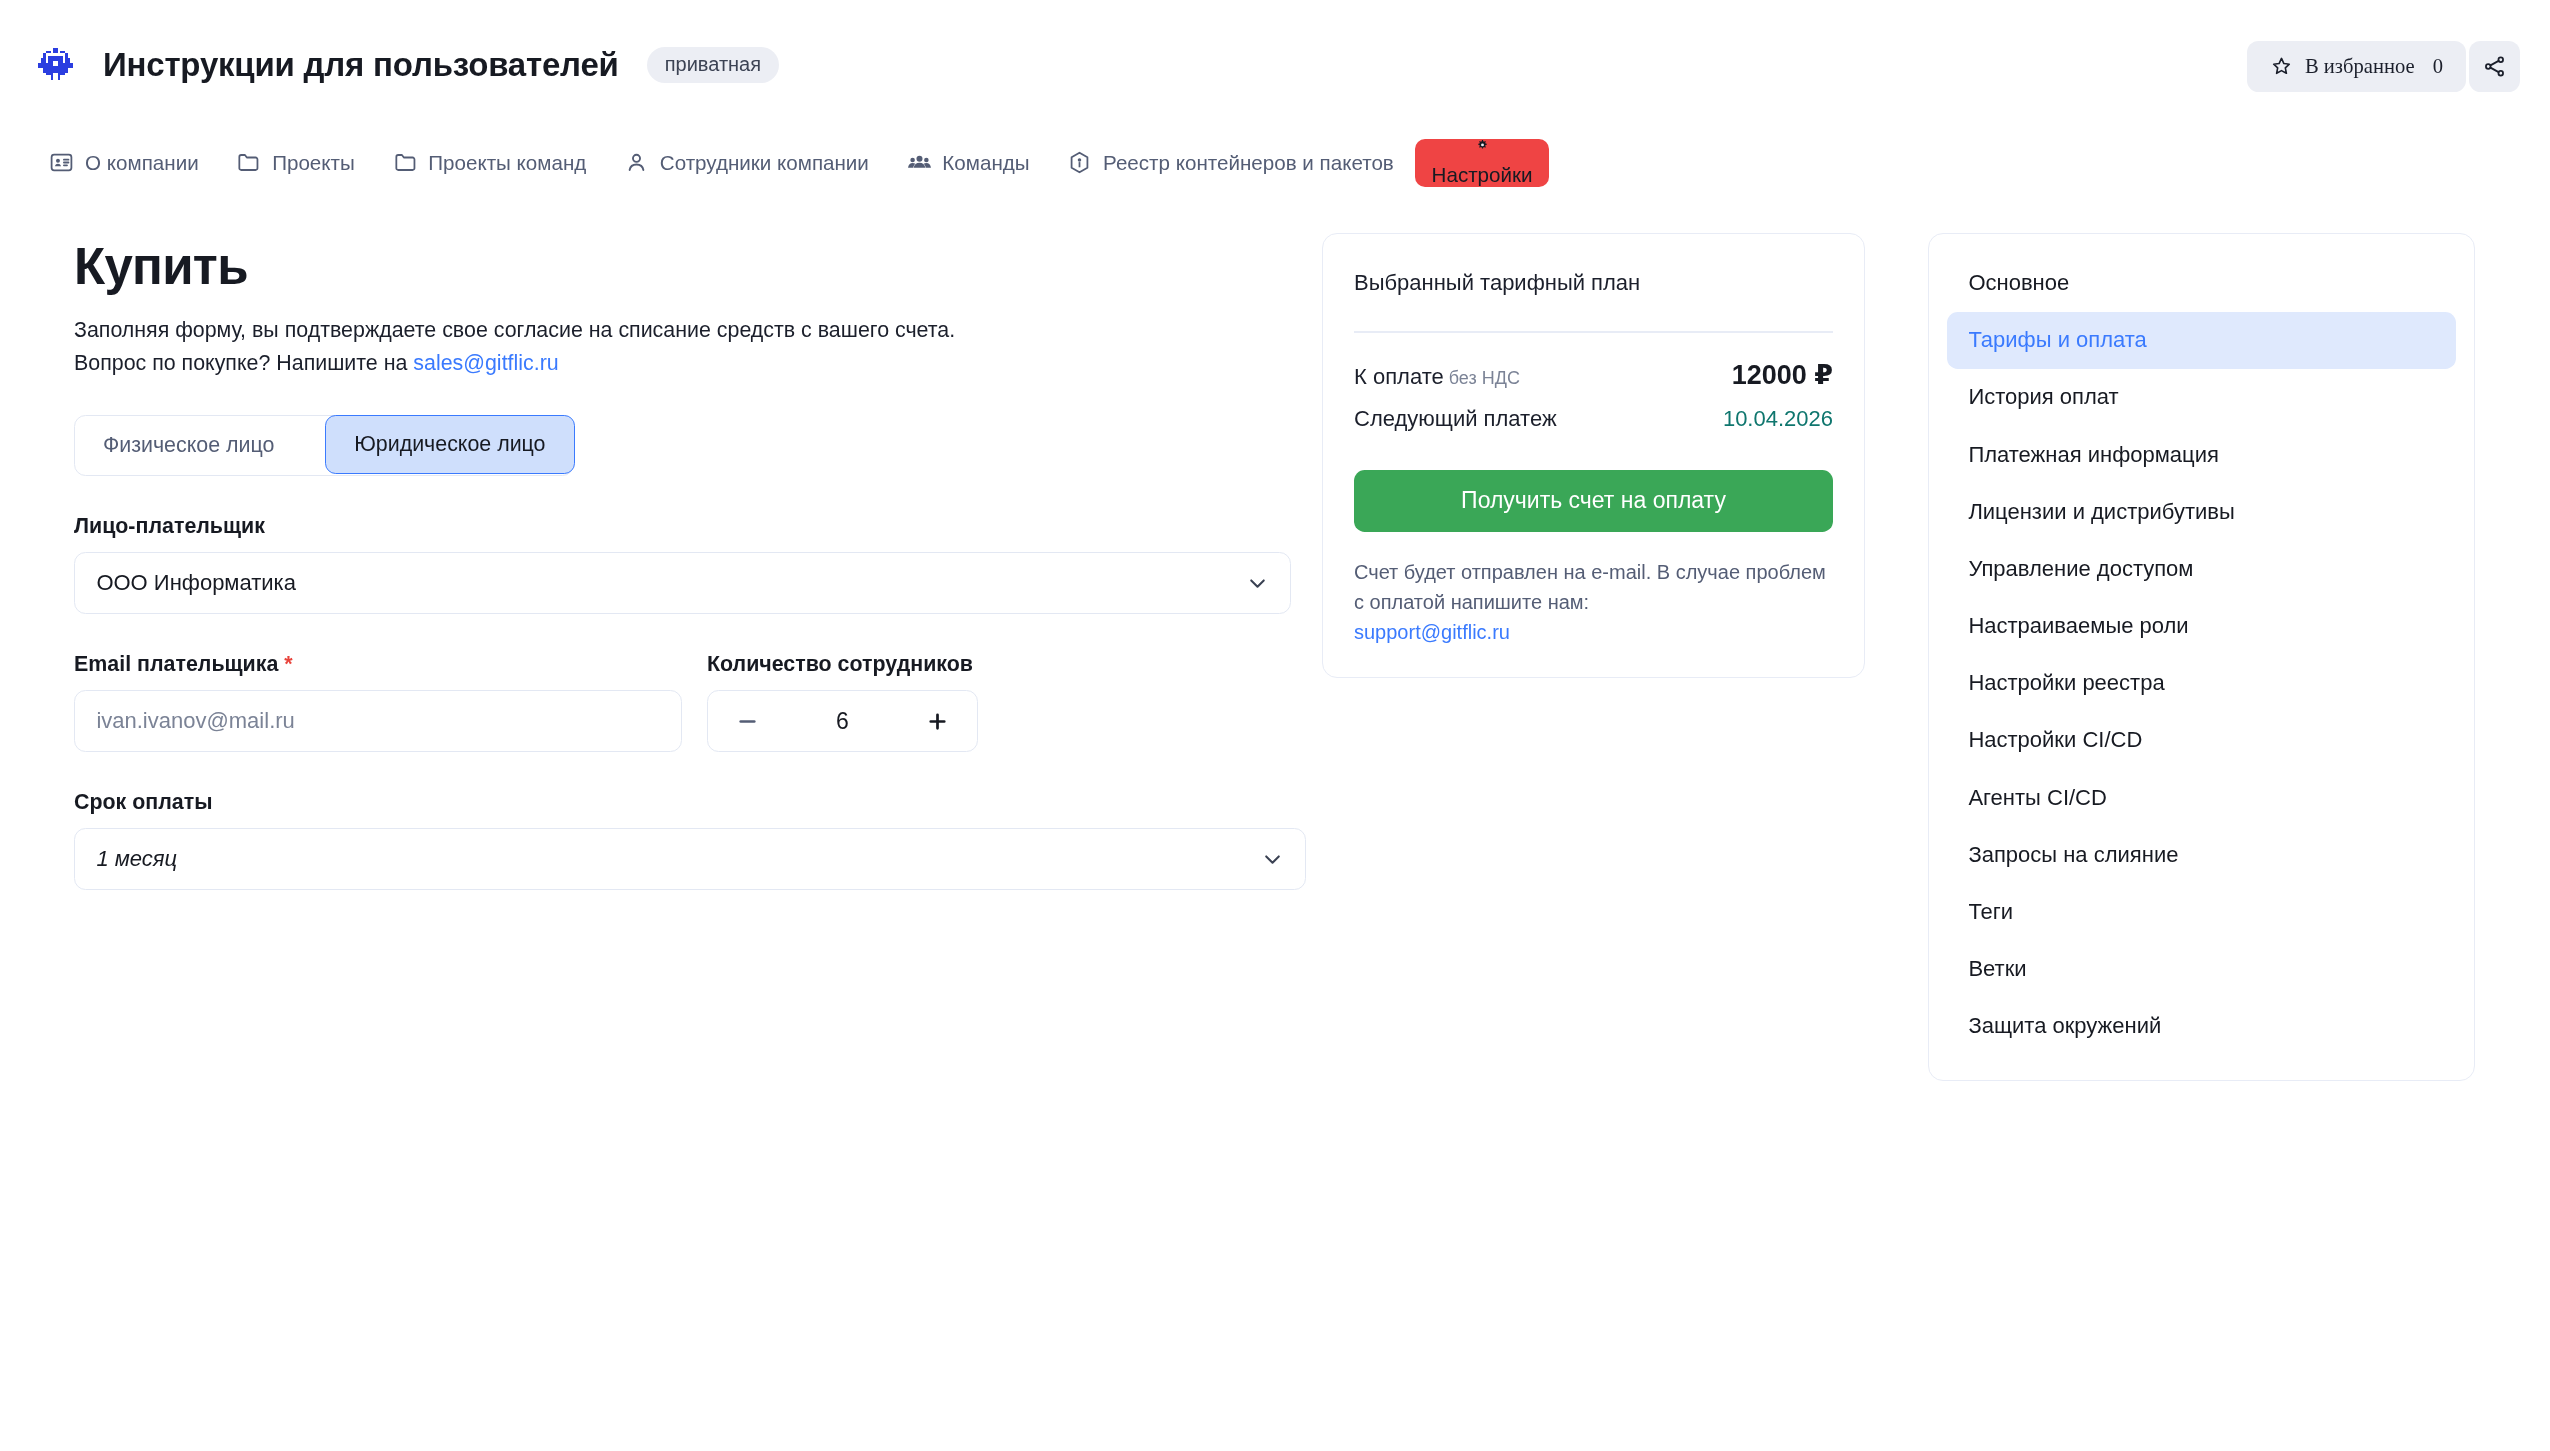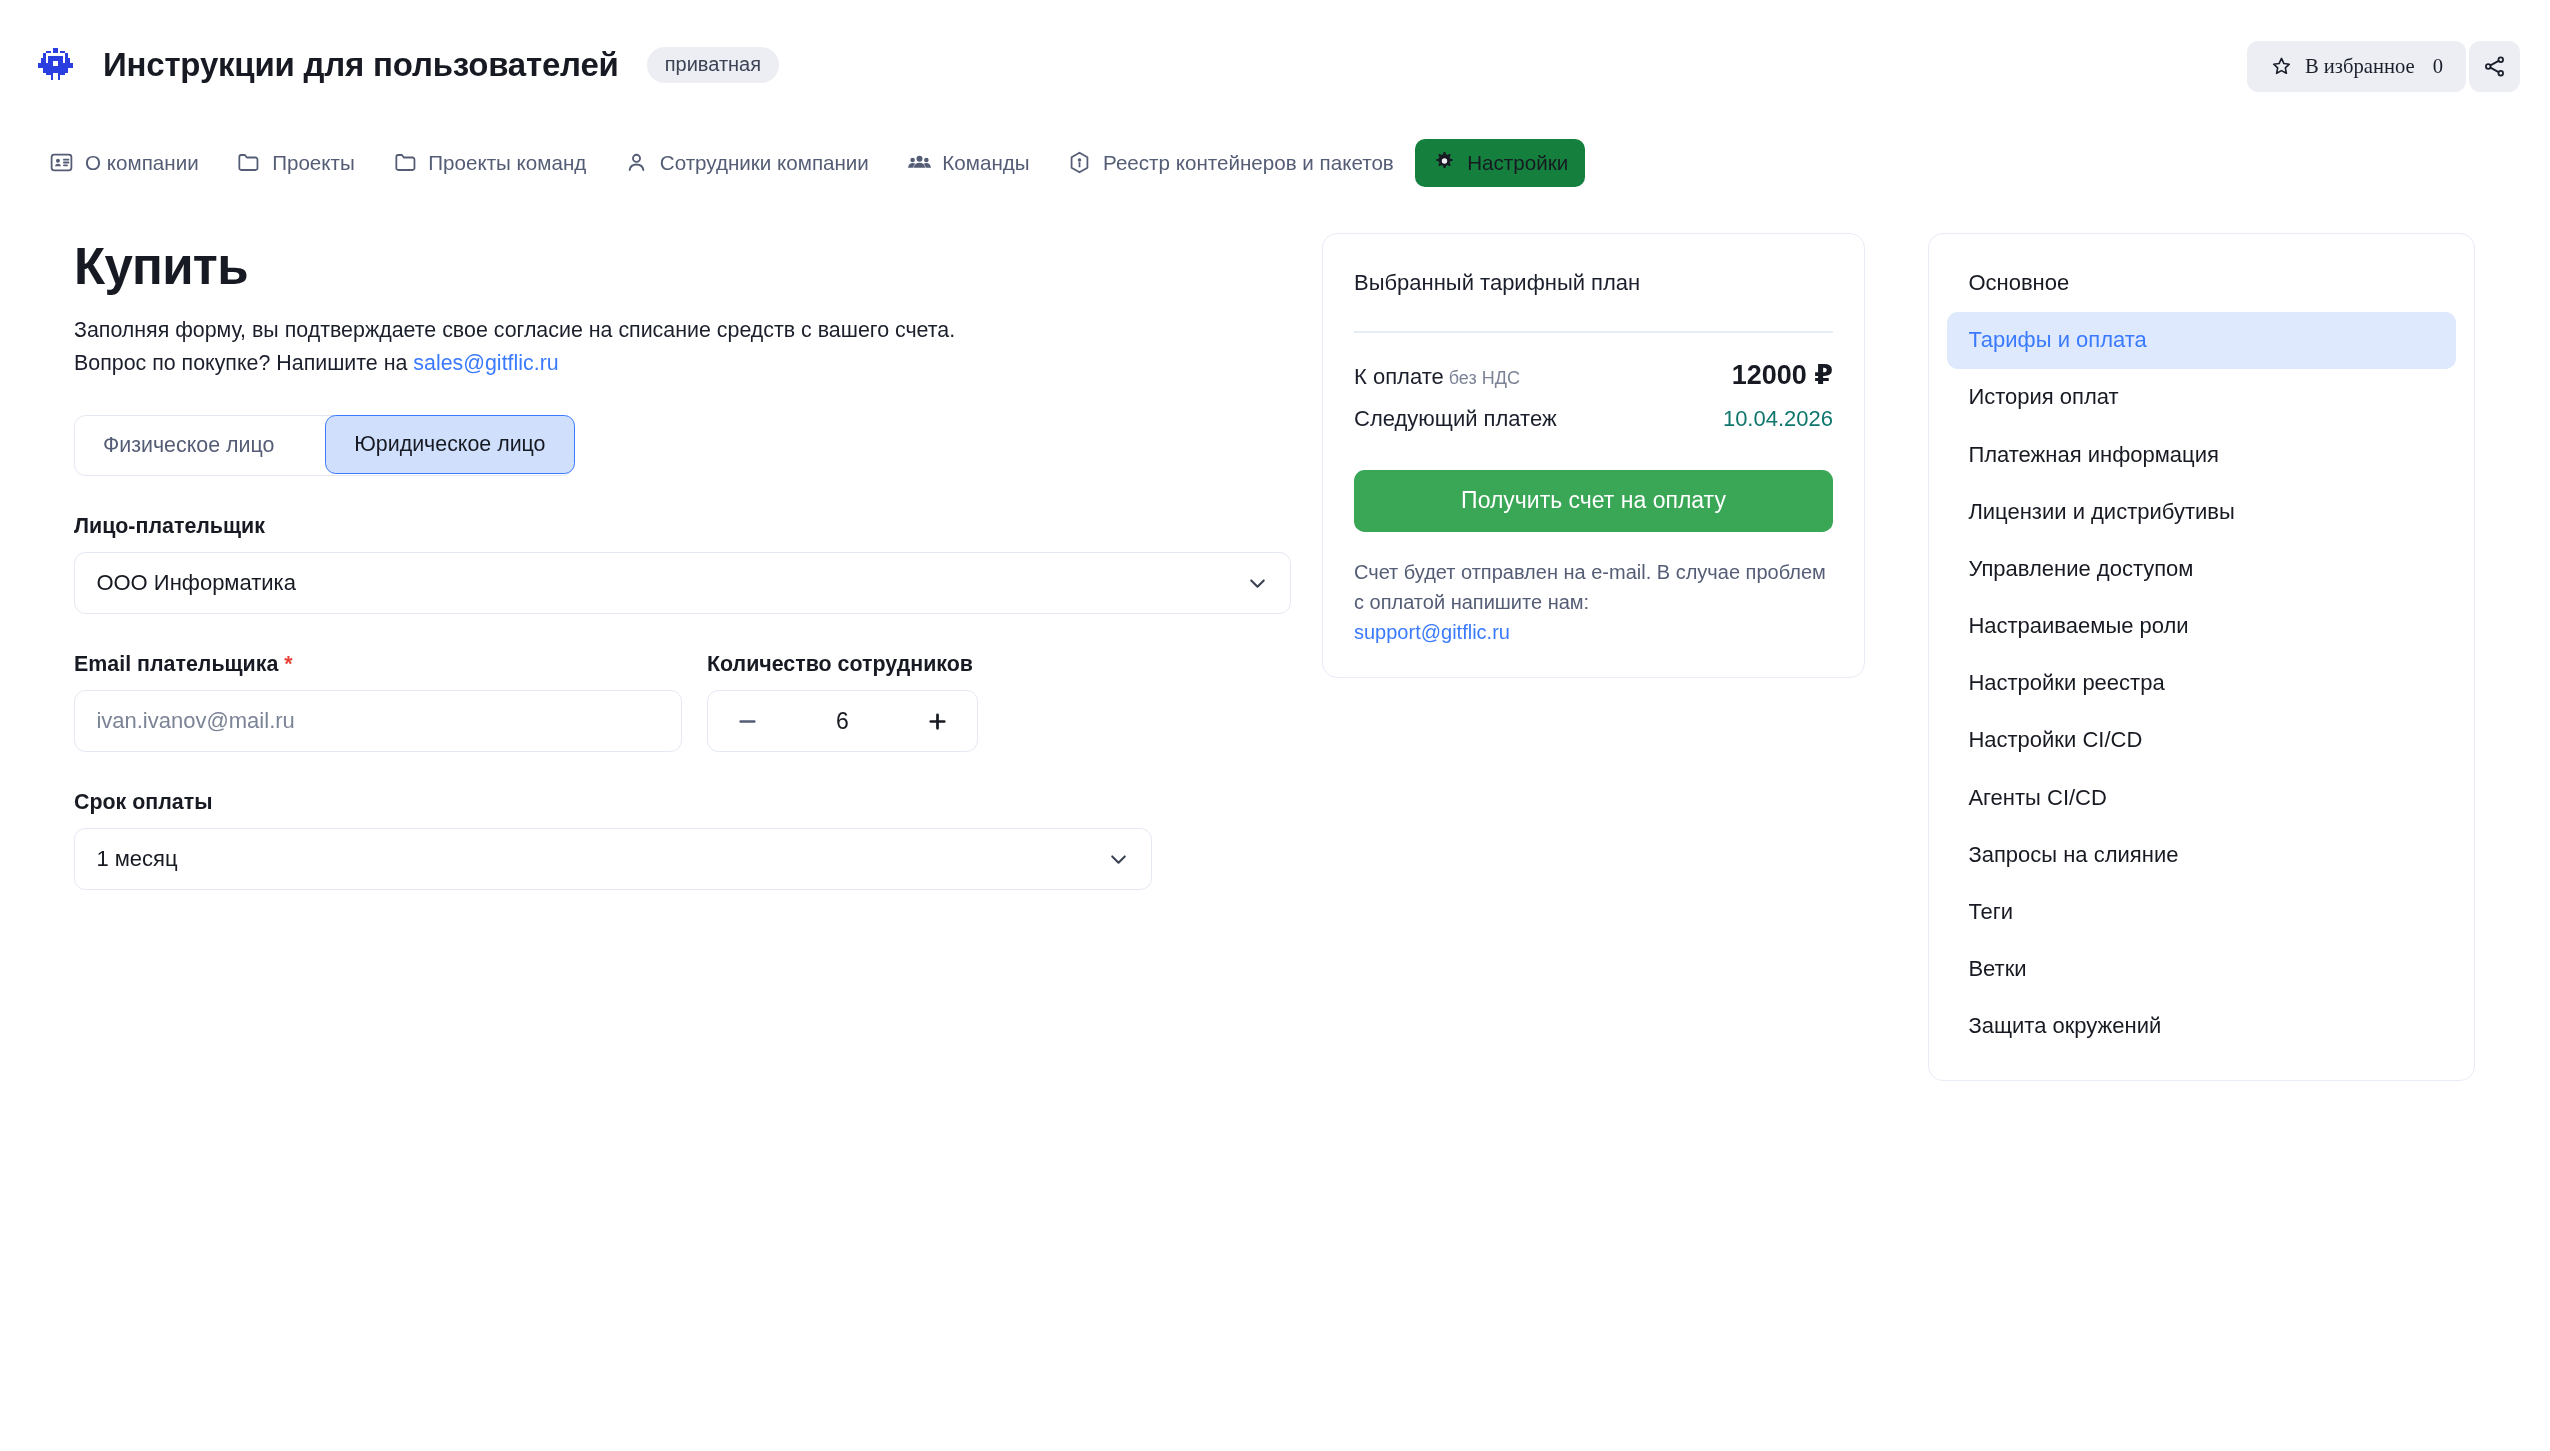--- a/index.html
+++ b/index.html
@@ -56,21 +56,21 @@
     position: absolute; left: 0; top: 132px; width: 2189px; height: 61px;
     display: flex; align-items: center; padding-left: 33px; gap: 5px;
   }
   .nav-item {
     display: flex; align-items: center; gap: 10.7px;
     height: 48px; padding: 0 16.4px; border-radius: 10px;
     color: #545d75; font-size: 20.6px; white-space: nowrap;
     cursor: pointer; background: transparent; border: none;
     font-family: inherit;
   }
-  .nav-item.active { background: #15803d; color: #171a22; }
+  .nav-item.active { background: #ef4444; color: #171a22; flex-direction: column; }
   .nav-item svg { display: block; }
 
   
   .main {
     position: absolute; left: 0; top: 212px; width: 2550px;
   }
   .col-form { position: absolute; left: 74px; top: 25px; width: 1217px; }
 
   h1.page-title {
     font-size: 51px; font-weight: 700; letter-spacing: -0.7px;
@@ -123,21 +123,21 @@
     background: #fff; display: flex; align-items: center;
     justify-content: space-between; padding: 0 21.4px;
   }
   .step-btn {
     background: none; border: none; cursor: pointer;
     width: 36px; height: 36px; display: flex; align-items: center; justify-content: center;
   }
   .step-val { font-size: 23px; color: #171a22; }
 
   .w-select-long { width: 1217px; }
-  .w-select-short { width: 1078px; }
+  .w-select-short { width: 1232px; font-style: italic; }
 
   
   .plan-card {
     position: absolute; left: 1322px; top: 21.4px; width: 543px;
     background: #fff; border: 1.2px solid #e8ecf6; border-radius: 15px;
     padding: 36px 31px 30px;
   }
   .plan-heading { font-size: 22px; color: #1b1f2b; }
   .plan-divider { height: 1.2px; background: #e8ecf6; margin: 35px 0 26px; }
   .plan-row { display: flex; align-items: baseline; justify-content: space-between; margin-bottom: 15px; }

